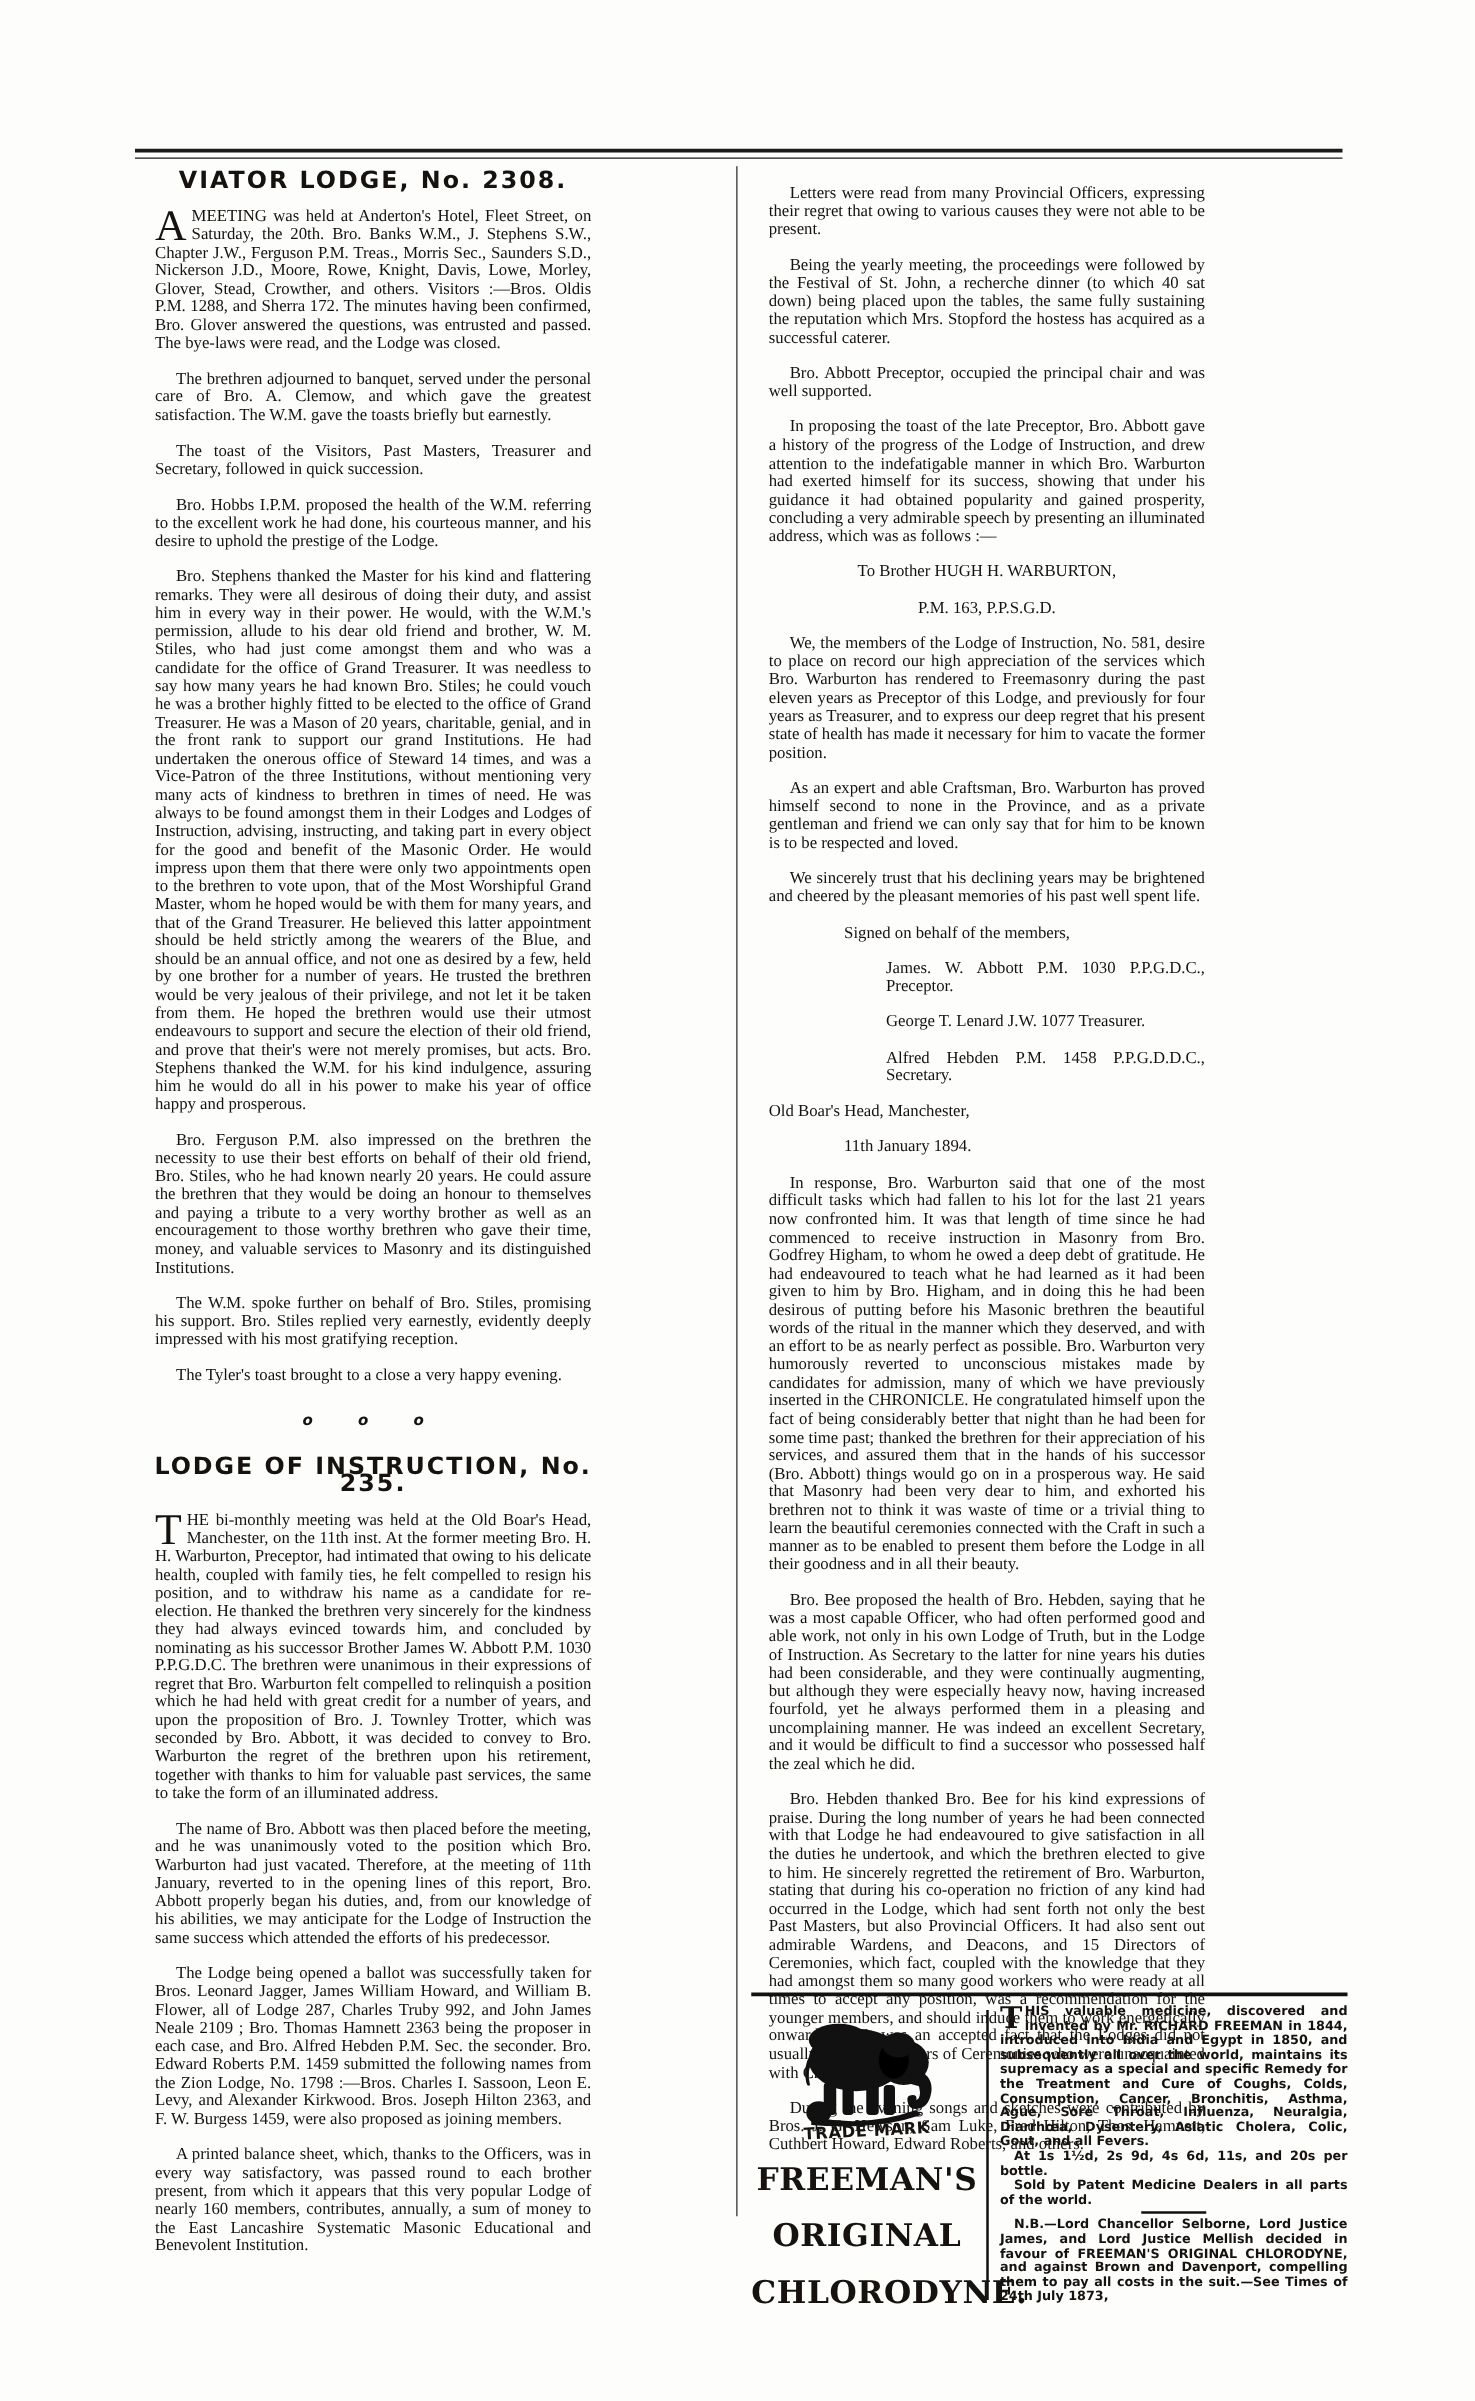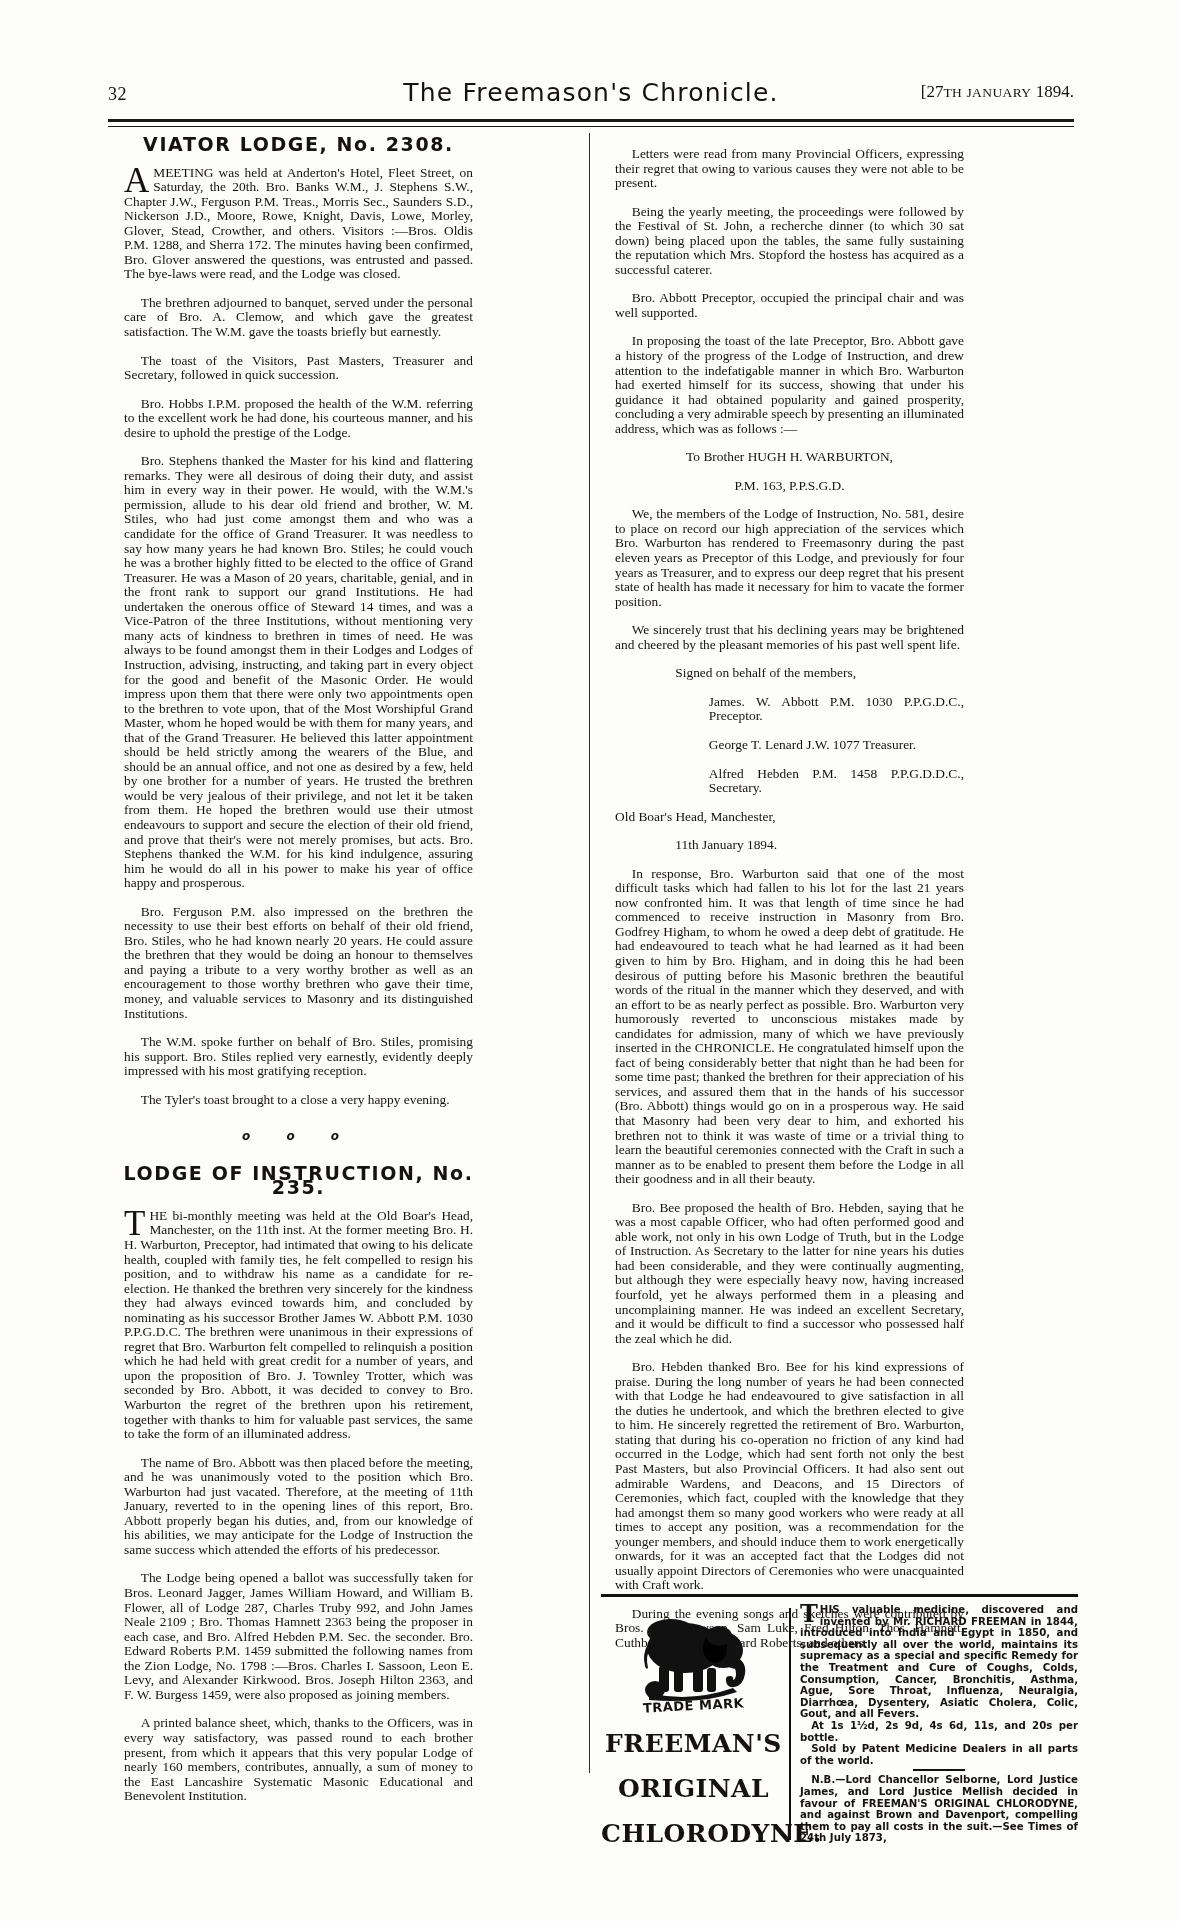--- a/index.html
+++ b/index.html
@@ -144,27 +144,20 @@
     margin-top:-14px;
     transform:rotate(-3deg);
   }
   .elephant{display:block;margin:4px auto 0 auto;}
 </style>
 </head>
 <body>
 
 <div class="page">
 
-  <div class="masthead">
-    <span class="folio">32</span>
-    <span class="mast-title">The Freemason's Chronicle.</span>
-    <span class="mast-date">
-      <span>[</span><span>27</span><span class="sc">TH</span>&nbsp;<span class="sc">JANUARY</span>&nbsp;<span>1894.</span>
-    </span>
-  </div>
 
   <div class="rule-thick"></div>
   <div class="rule-thin"></div>
   <div class="col-divider"></div>
 
   <div class="col col-left">
 
     <h2 class="sec-head">VIATOR LODGE, No. 2308.</h2>
 
     <p class="dropcap"><span class="dc">A</span><span class="after-dc">MEETING was held at Anderton's Hotel, Fleet Street, on Saturday, the 20th. Bro. Banks W.M., J. Stephens S.W., Chapter J.W., Ferguson P.M. Treas., Morris Sec., Saunders S.D., Nickerson J.D., Moore, Rowe, Knight, Davis, Lowe, Morley, Glover, Stead, Crowther, and others. Visitors :—Bros. Oldis P.M. 1288, and Sherra 172. The minutes having been confirmed, Bro. Glover answered the questions, was entrusted and passed. The bye-laws were read, and the Lodge was closed.</span></p>
@@ -184,28 +177,29 @@
     <p class="dropcap"><span class="dc">T</span><span class="after-dc">HE bi-monthly meeting was held at the Old Boar's Head, Manchester, on the 11th inst. At the former meeting Bro. H. H. Warburton, Preceptor, had intimated that owing to his delicate health, coupled with family ties, he felt compelled to resign his position, and to withdraw his name as a candidate for re-election. He thanked the brethren very sincerely for the kindness they had always evinced towards him, and concluded by nominating as his successor Brother James W. Abbott P.M. 1030 P.P.G.D.C. The brethren were unanimous in their expressions of regret that Bro. Warburton felt compelled to relinquish a position which he had held with great credit for a number of years, and upon the proposition of Bro. J. Townley Trotter, which was seconded by Bro. Abbott, it was decided to convey to Bro. Warburton the regret of the brethren upon his retirement, together with thanks to him for valuable past services, the same to take the form of an illuminated address.</span></p>
 
     <p>The name of Bro. Abbott was then placed before the meeting, and he was unanimously voted to the position which Bro. Warburton had just vacated. Therefore, at the meeting of 11th January, reverted to in the opening lines of this report, Bro. Abbott properly began his duties, and, from our knowledge of his abilities, we may anticipate for the Lodge of Instruction the same success which attended the efforts of his predecessor.</p>
     <p>The Lodge being opened a ballot was successfully taken for Bros. Leonard Jagger, James William Howard, and William B. Flower, all of Lodge 287, Charles Truby 992, and John James Neale 2109 ; Bro. Thomas Hamnett 2363 being the proposer in each case, and Bro. Alfred Hebden P.M. Sec. the seconder. Bro. Edward Roberts P.M. 1459 submitted the following names from the Zion Lodge, No. 1798 :—Bros. Charles I. Sassoon, Leon E. Levy, and Alexander Kirkwood. Bros. Joseph Hilton 2363, and F. W. Burgess 1459, were also proposed as joining members.</p>
     <p>A printed balance sheet, which, thanks to the Officers, was in every way satisfactory, was passed round to each brother present, from which it appears that this very popular Lodge of nearly 160 members, contributes, annually, a sum of money to the East Lancashire Systematic Masonic Educational and Benevolent Institution.</p>
   </div>
 
   <div class="col col-right">
 
     <p>Letters were read from many Provincial Officers, expressing their regret that owing to various causes they were not able to be present.</p>
-    <p>Being the yearly meeting, the proceedings were followed by the Festival of St. John, a recherche dinner (to which 30 sat down) being placed upon the tables, the same fully sustaining the reputation which Mrs. Stopford the hostess has acquired as a successful caterer.</p>
+    <p>Being the yearly meeting, the proceedings were followed by the Festival of St. John, a recherche dinner (to which 40 sat down) being placed upon the tables, the same fully sustaining the reputation which Mrs. Stopford the hostess has acquired as a successful caterer.</p>
     <p>Bro. Abbott Preceptor, occupied the principal chair and was well supported.</p>
     <p>In proposing the toast of the late Preceptor, Bro. Abbott gave a history of the progress of the Lodge of Instruction, and drew attention to the indefatigable manner in which Bro. Warburton had exerted himself for its success, showing that under his guidance it had obtained popularity and gained prosperity, concluding a very admirable speech by presenting an illuminated address, which was as follows :—</p>
 
     <p class="centered">To Brother HUGH H. WARBURTON,</p>
     <p class="centered">P.M. 163, P.P.S.G.D.</p>
 
     <p>We, the members of the Lodge of Instruction, No. 581, desire to place on record our high appreciation of the services which Bro. Warburton has rendered to Freemasonry during the past eleven years as Preceptor of this Lodge, and previously for four years as Treasurer, and to express our deep regret that his present state of health has made it necessary for him to vacate the former position.</p>
+    <p>As an expert and able Craftsman, Bro. Warburton has proved himself second to none in the Province, and as a private gentleman and friend we can only say that for him to be known is to be respected and loved.</p>
     <p>We sincerely trust that his declining years may be brightened and cheered by the pleasant memories of his past well spent life.</p>
 
     <p class="indent-sig">Signed on behalf of the members,</p>
     <p class="indent-blk">James. W. Abbott P.M. 1030 P.P.G.D.C., Preceptor.</p>
     <p class="indent-blk">George T. Lenard J.W. 1077 Treasurer.</p>
     <p class="indent-blk">Alfred Hebden P.M. 1458 P.P.G.D.D.C., Secretary.</p>
 
     <p class="flush">Old Boar's Head, Manchester,</p>
     <p class="indent-sig">11th January 1894.</p>
 

